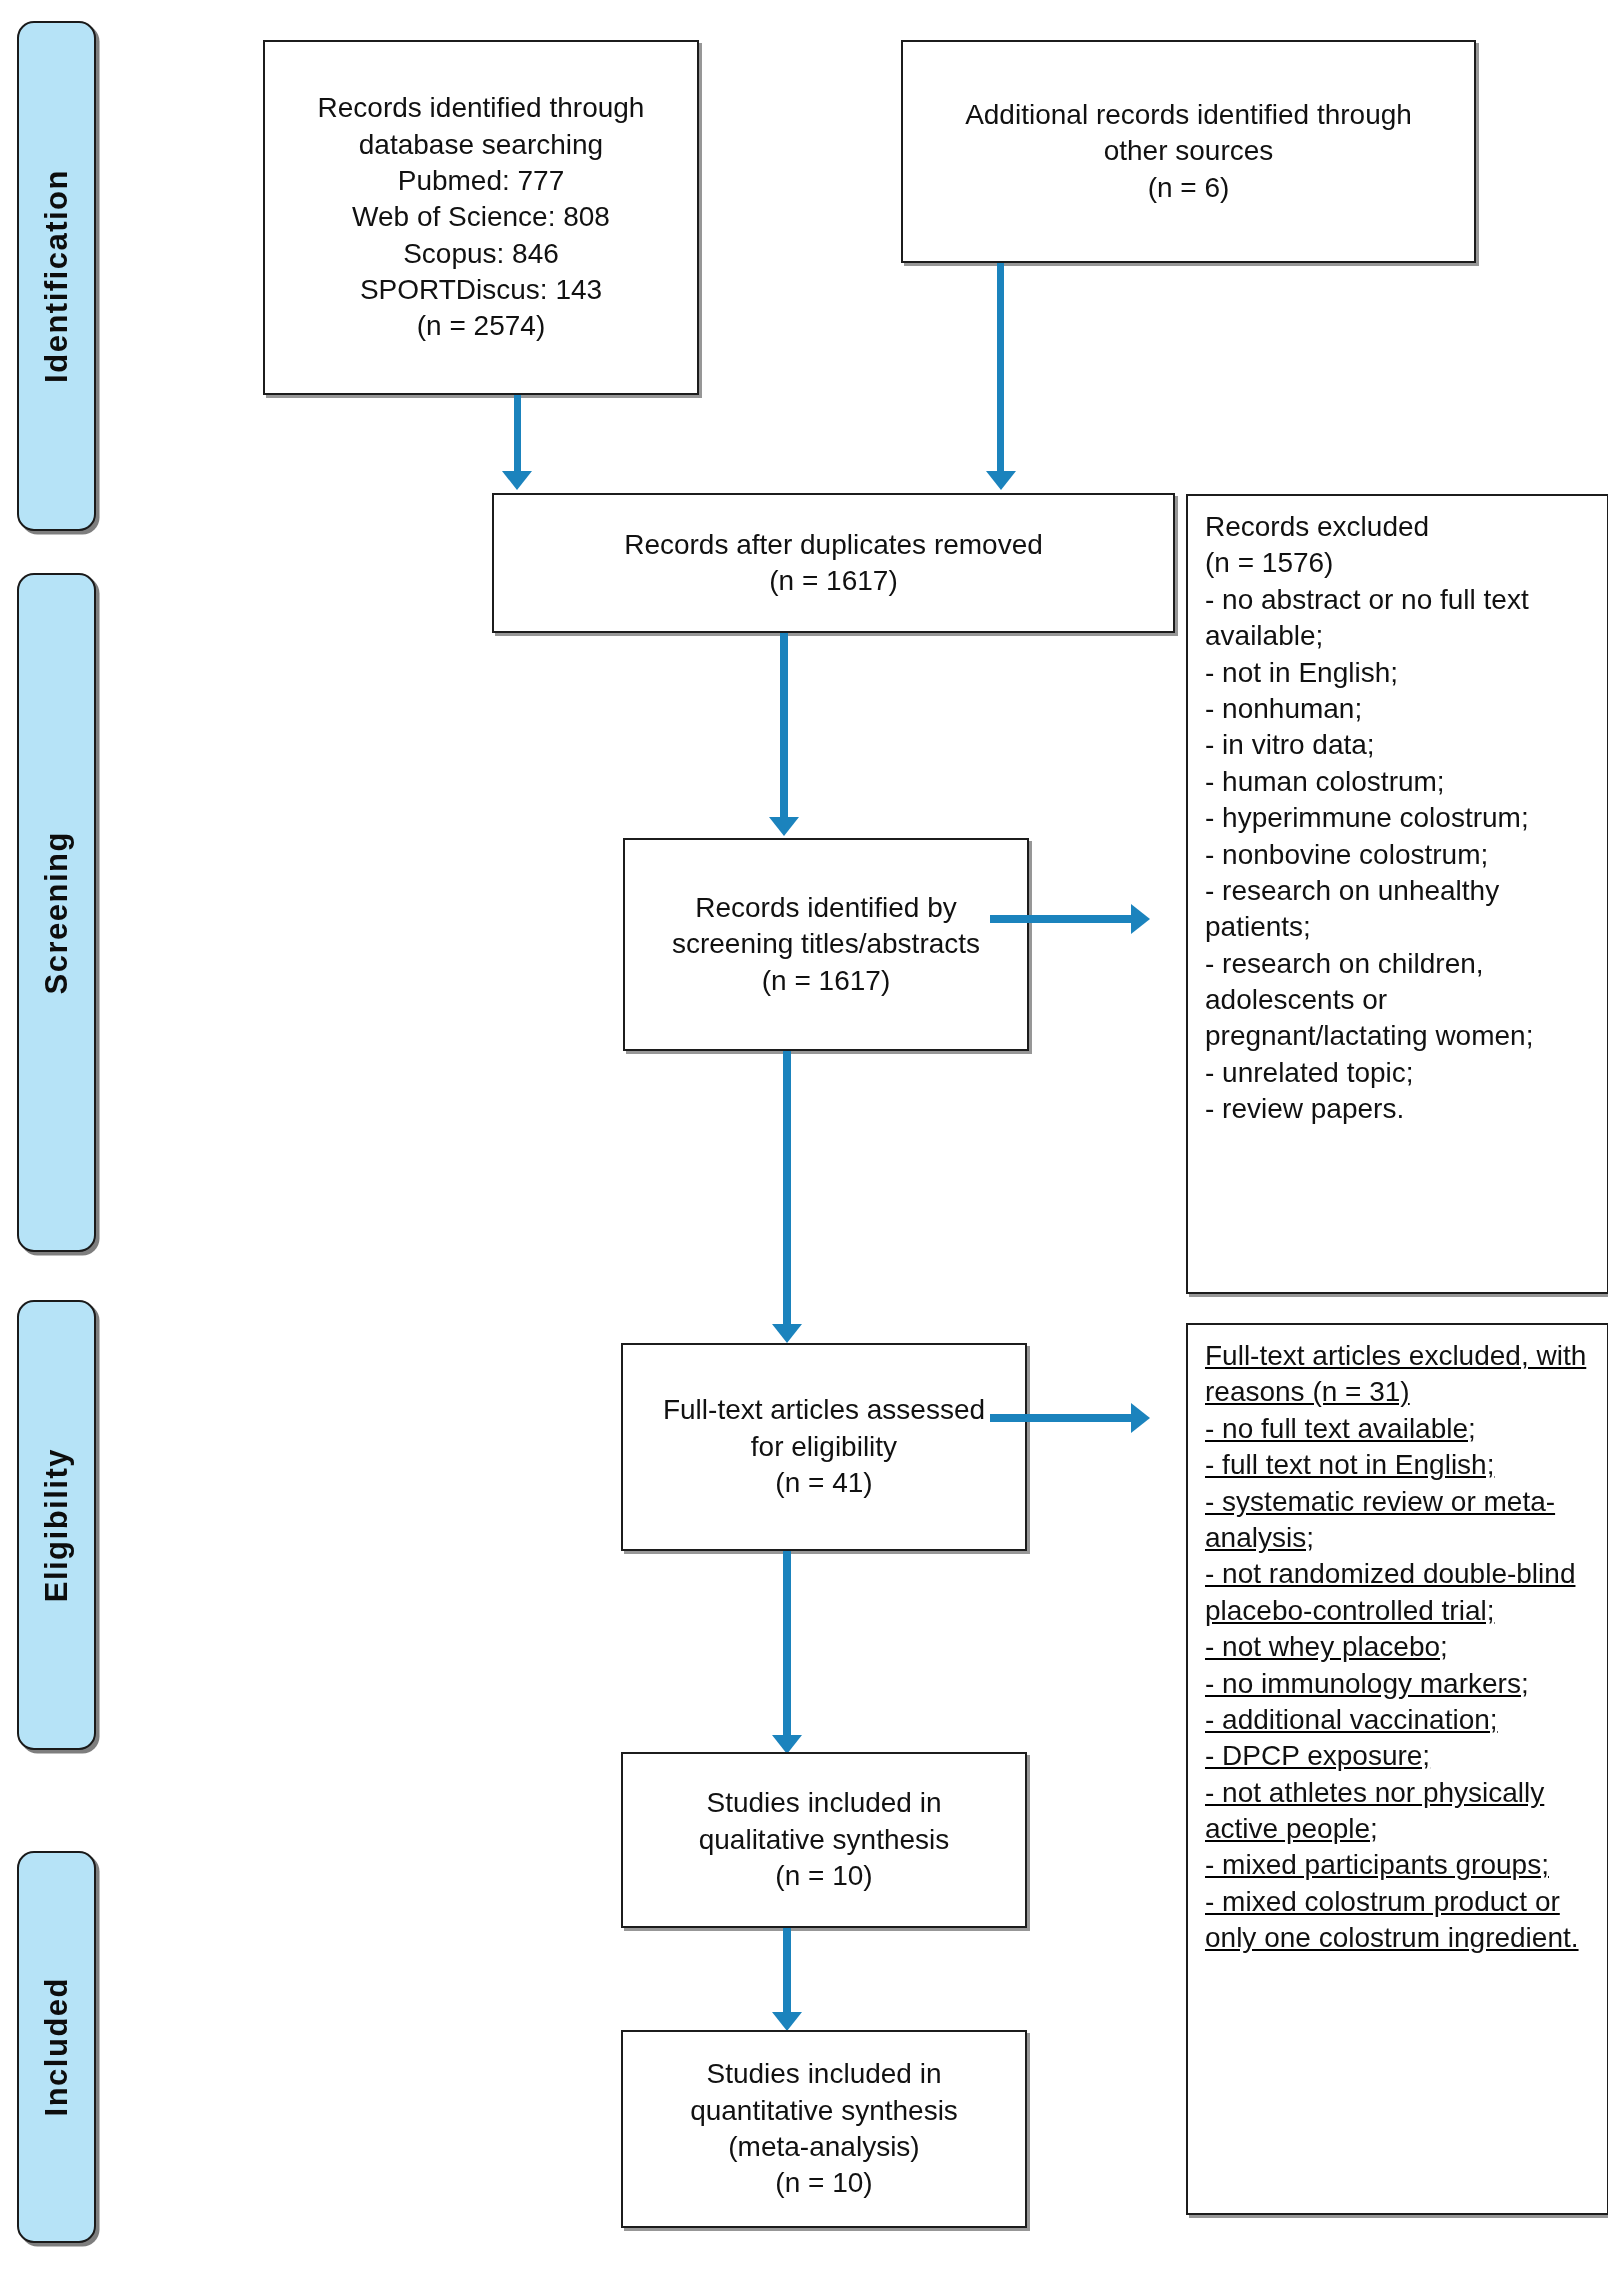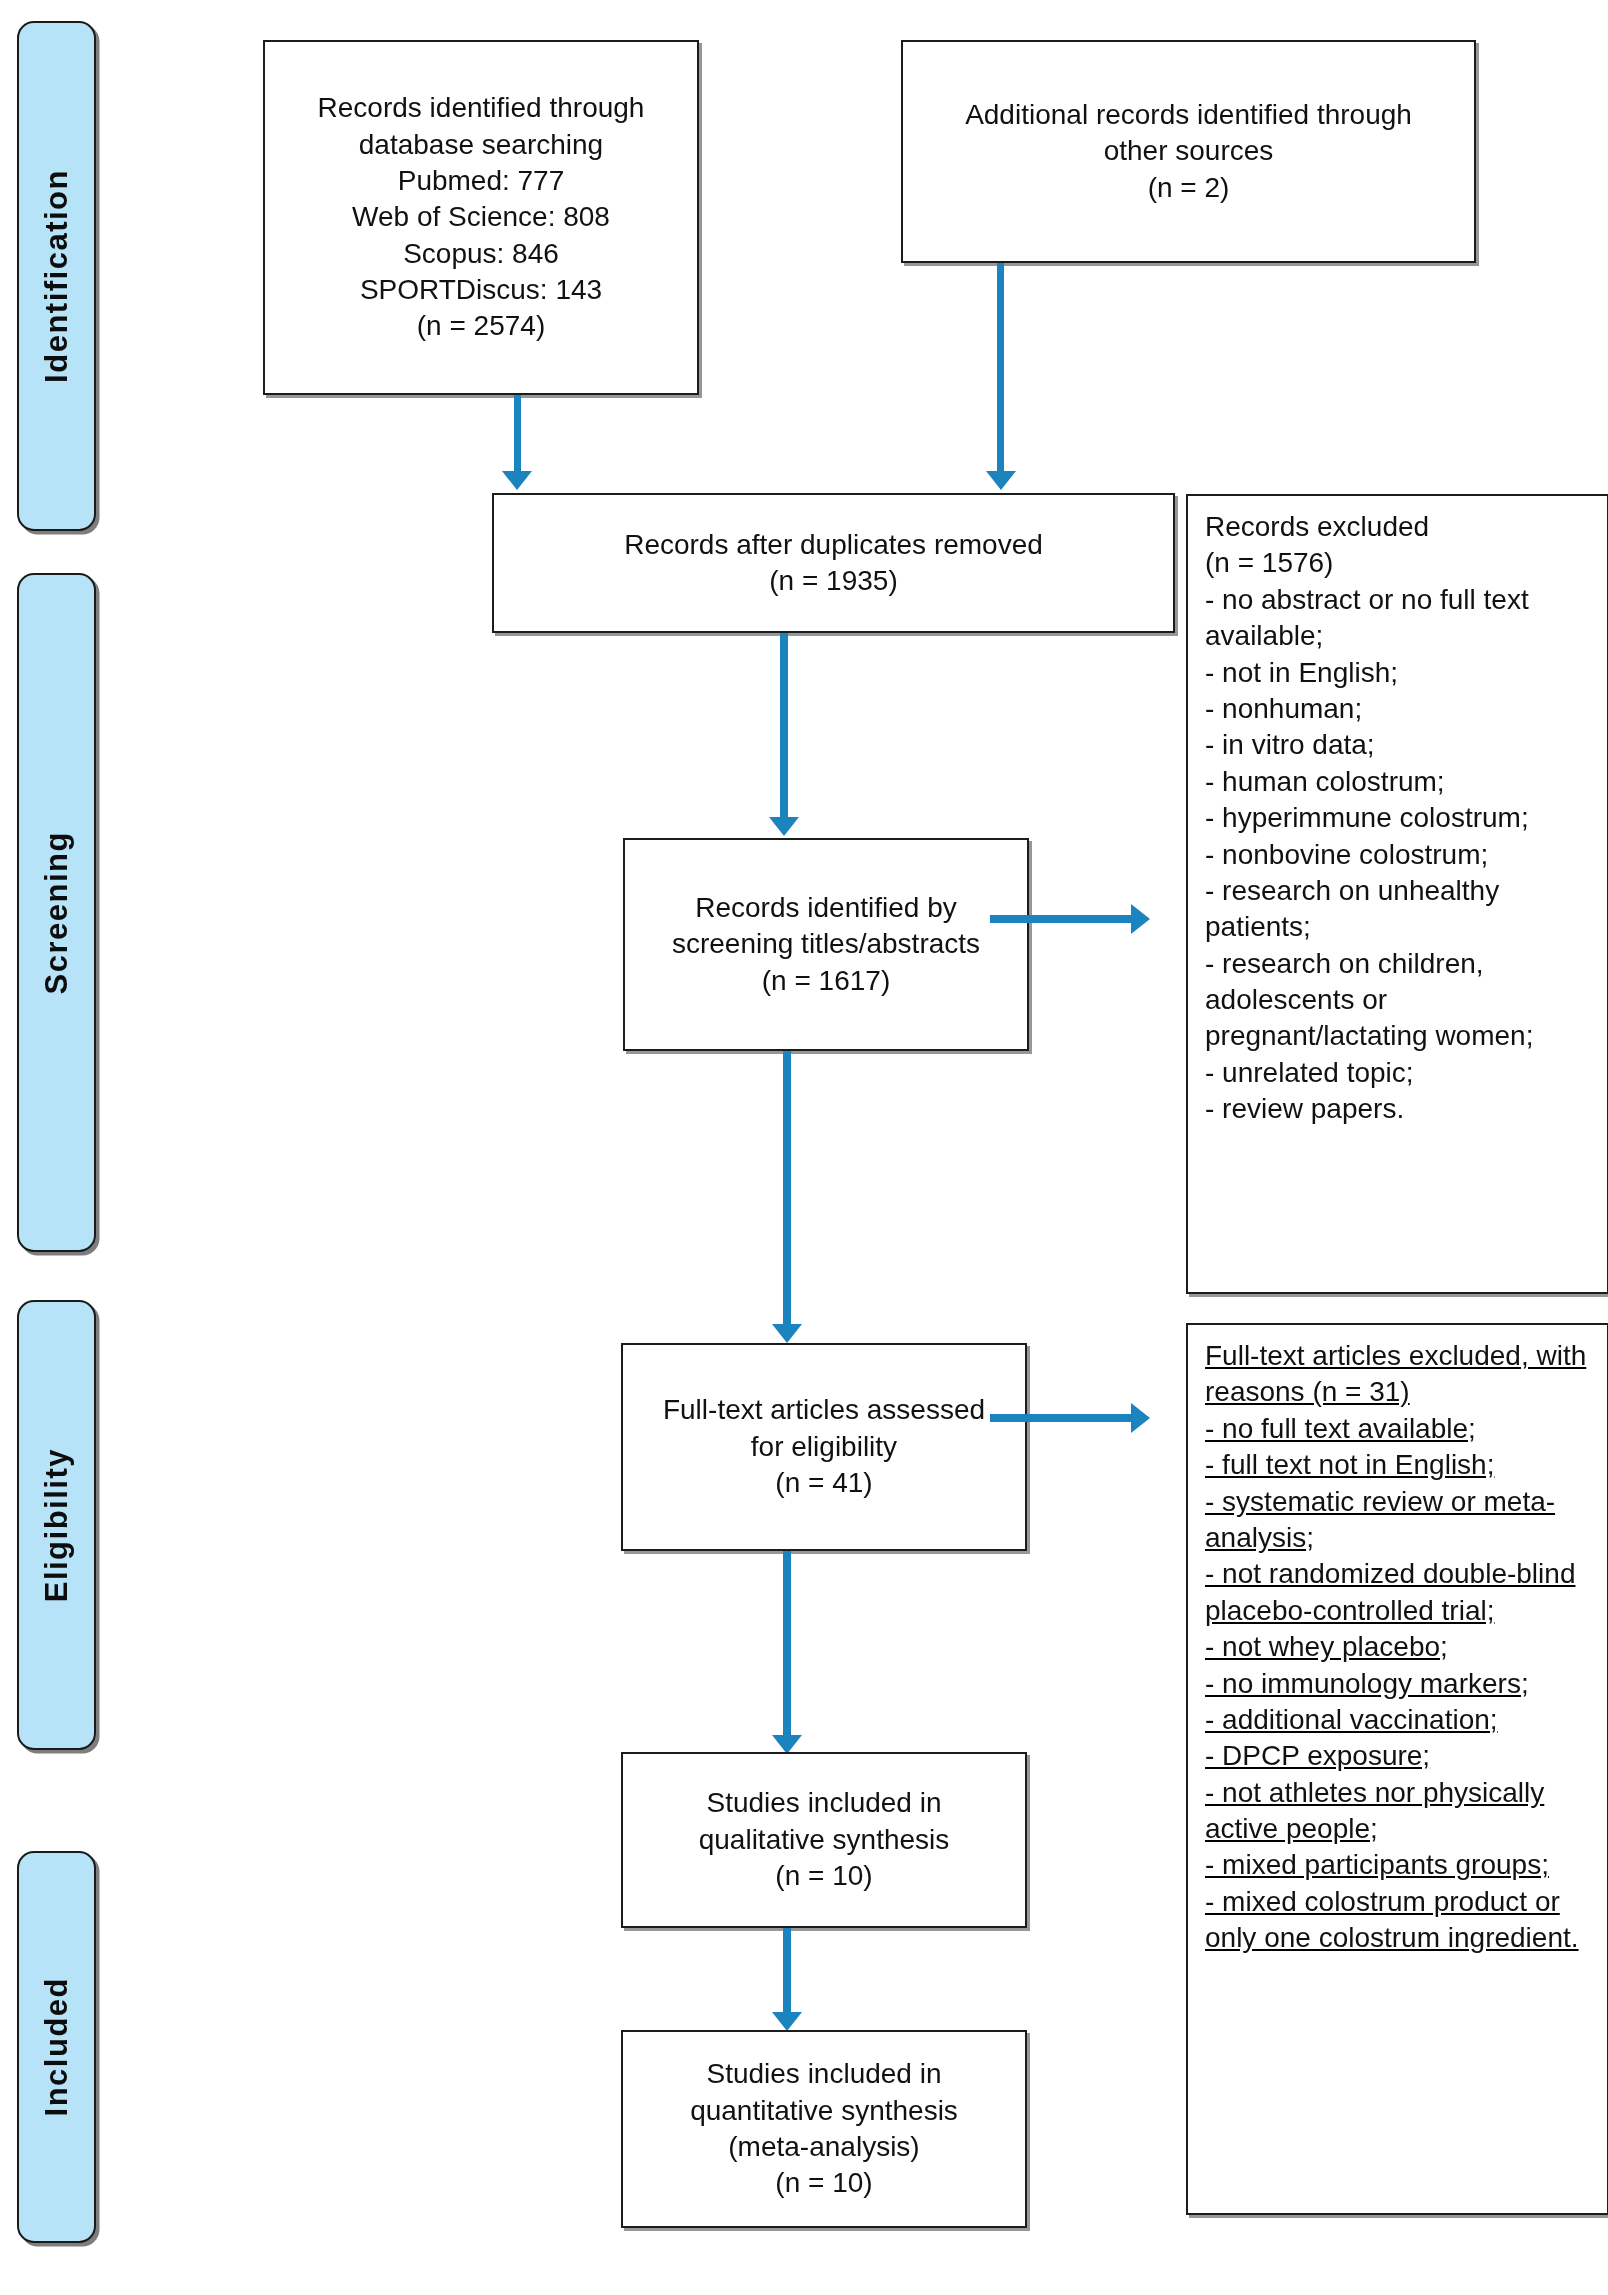--- a/index.html
+++ b/index.html
@@ -124,32 +124,32 @@
 Pubmed: 777
 Web of Science: 808
 Scopus: 846
 SPORTDiscus: 143
 (n = 2574)</div>
   </div>
 
   <div class="flow-box center-content" style="left:864px; top:40px; width:575px; height:223px;">
     <div class="box-text centered">Additional records identified through
 other sources
-(n = 2)</div>
+(n = 6)</div>
   </div>
 
   <div class="conn-line" style="left:514px; top:395px; width:7px; height:79px;"></div>
   <div class="arrow-down" style="left:502px; top:471px;"></div>
 
   <div class="conn-line" style="left:997px; top:263px; width:7px; height:211px;"></div>
   <div class="arrow-down" style="left:986px; top:471px;"></div>
 
   <div class="flow-box center-content" style="left:455px; top:493px; width:683px; height:140px;">
     <div class="box-text centered">Records after duplicates removed
-(n = 1935)</div>
+(n = 1617)</div>
   </div>
 
   <div class="flow-box left-content" style="left:1149px; top:494px; width:423px; height:800px;">
     <div class="box-text left">Records excluded
 (n = 1576)
 - no abstract or no full text available;
 - not in English;
 - nonhuman;
 - in vitro data;
 - human colostrum;

